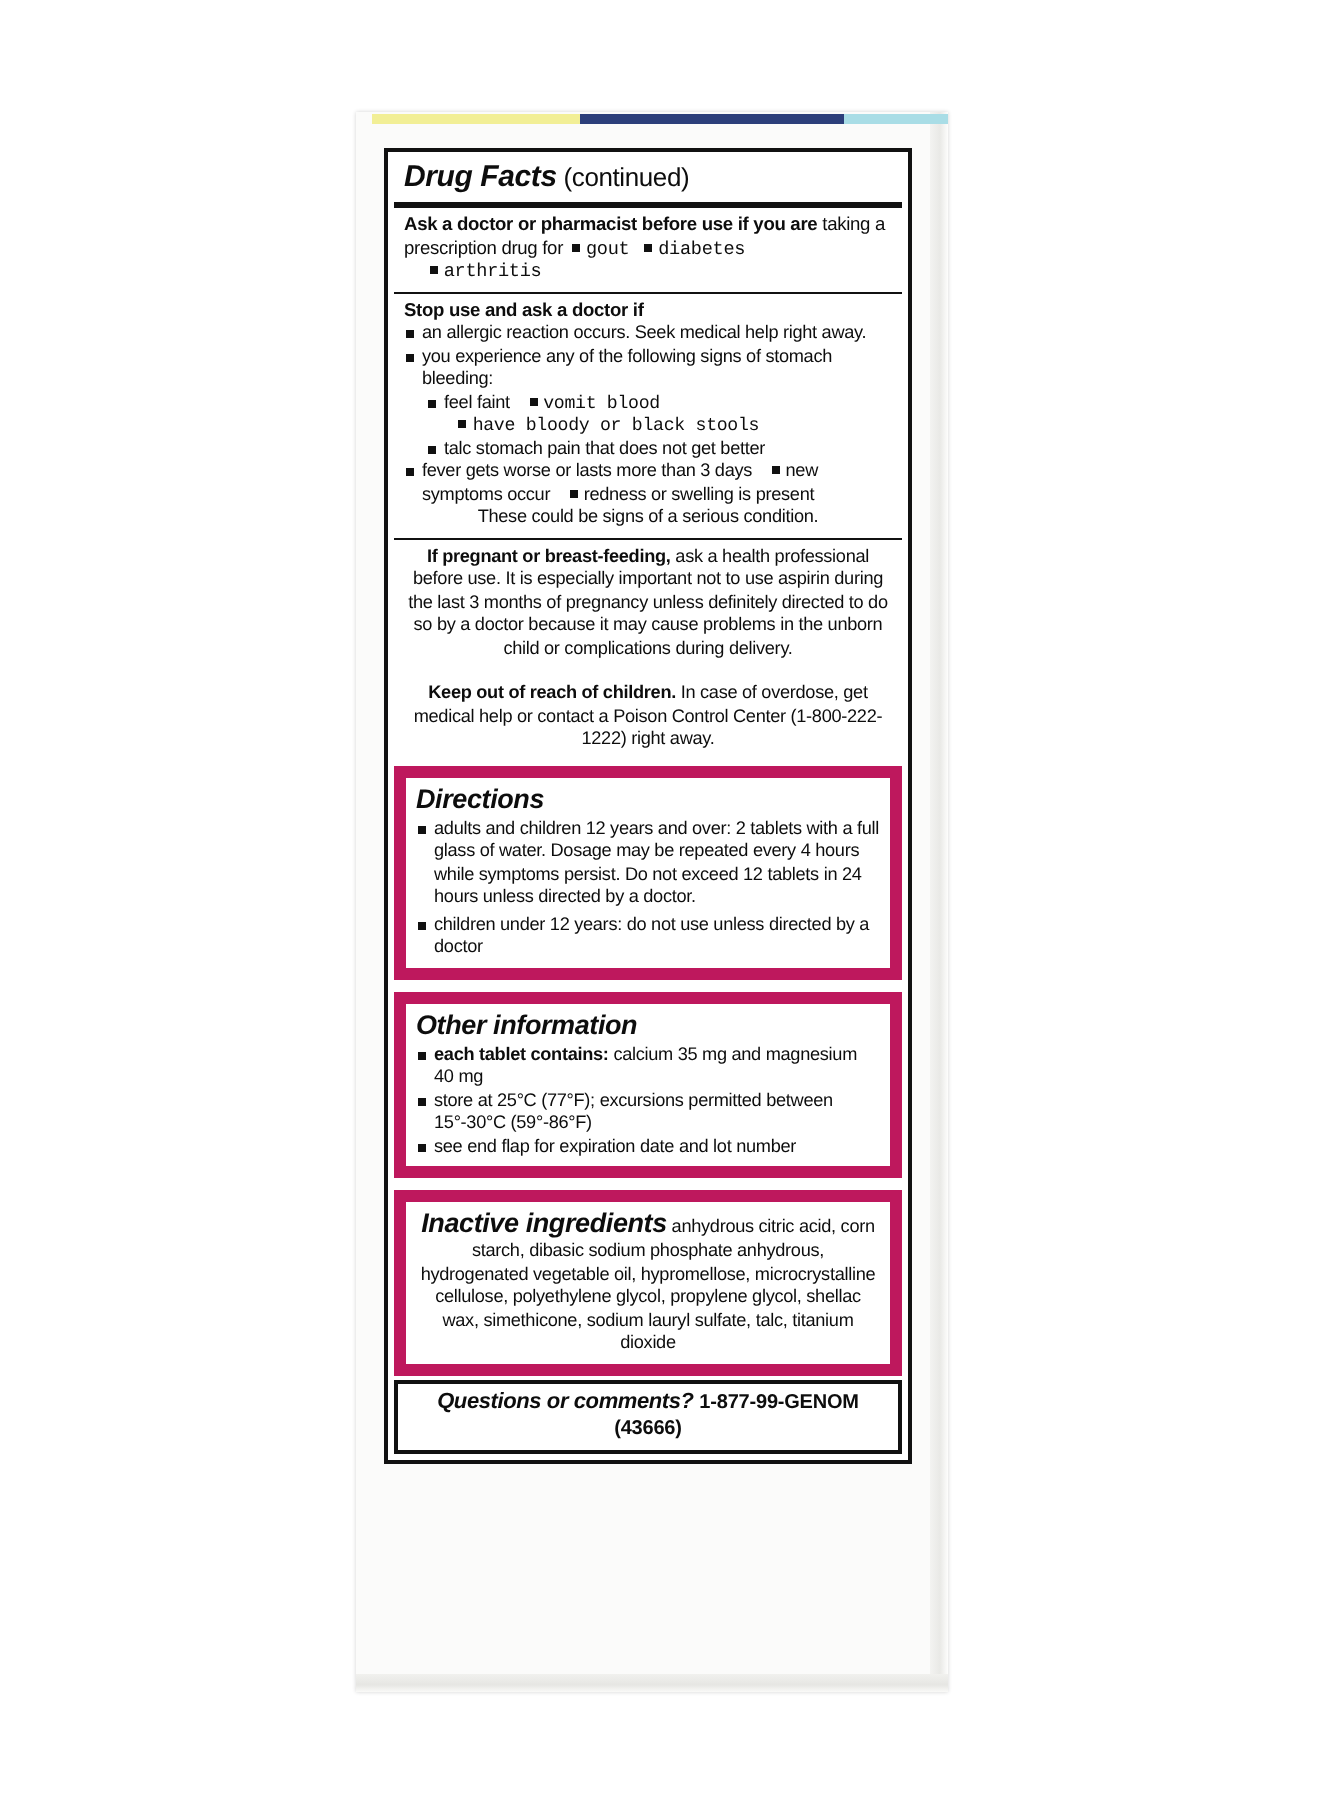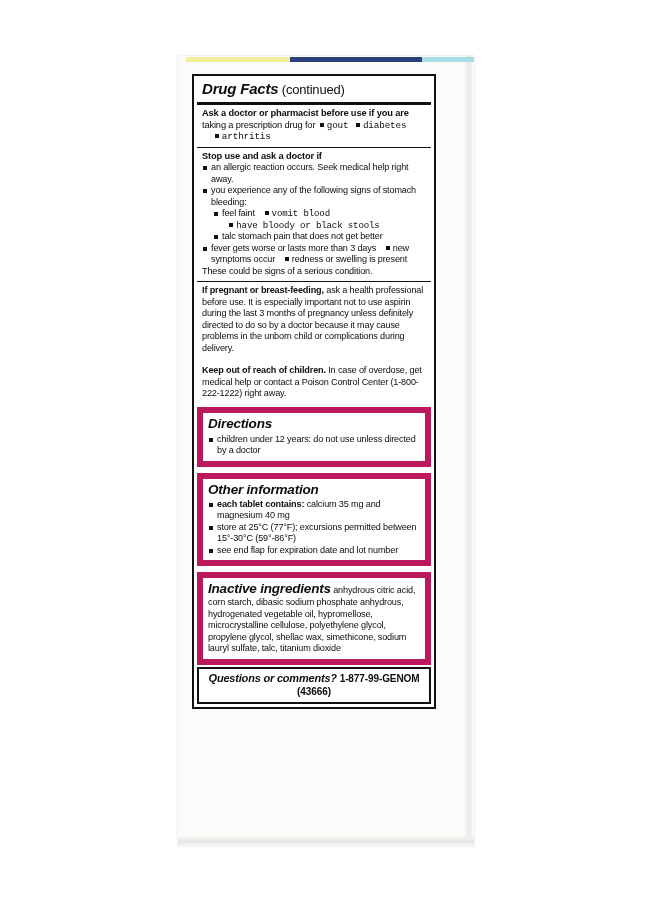--- a/index.html
+++ b/index.html
@@ -55,21 +55,21 @@
     height: 5px;
     display: flex;
   }
   .stripe-seg { height: 100%; }
 
   
   #panel {
     position: absolute;
     left: 192px;
     top: 74px;
-    width: 244px;
+    width: 264px;
     background: #ffffff;
     border: 2.5px solid #111;
     box-sizing: border-box;
     padding: 3px 3px;
     color: #0d0d0d;
   }
 
   .section {
     box-sizing: border-box;
   }
@@ -121,20 +121,21 @@
     line-height: 11.6px;
     letter-spacing: -0.15px;
   }
   .hdr .reg {
     font-weight: normal;
   }
   .body {
     font-size: 9.1px;
     line-height: 11.5px;
     letter-spacing: -0.15px;
+    text-align: center;
   }
   .body b { font-weight: bold; }
 
   .bl {
     position: relative;
     padding-left: 9px;
     font-size: 9.1px;
     line-height: 11.5px;
     letter-spacing: -0.15px;
   }
@@ -256,20 +257,21 @@
         <span>ask a health professional before use. It is especially important not to use aspirin during the last 3 months of pregnancy unless definitely directed to do so by a doctor because it may cause problems in the unborn child or complications during delivery.</span>
       </div>
       <div class="body" style="margin-top:11px">
         <b>Keep out of reach of children.</b>
         <span>In case of overdose, get medical help or contact a Poison Control Center (1-800-222-1222) right away.</span>
       </div>
     </div>
 
     <div class="section sec-boxed" style="margin-top:5px">
       <div class="title-mid">Directions</div>
+      <div class="bl">adults and children 12 years and over: 2 tablets with a full glass of water. Dosage may be repeated every 4 hours while symptoms persist. Do not exceed 12 tablets in 24 hours unless directed by a doctor.</div>
       <div class="bl" style="margin-top:2px">children under 12 years: do not use unless directed by a doctor</div>
     </div>
 
     <div class="section sec-boxed" style="margin-top:6px">
       <div class="title-mid">Other information</div>
       <div class="bl">
         <b>each tablet contains:</b><span> calcium 35 mg and magnesium 40 mg</span>
       </div>
       <div class="bl">store at 25°C (77°F); excursions permitted between 15°-30°C (59°-86°F)</div>
       <div class="bl">see end flap for expiration date and lot number</div>

